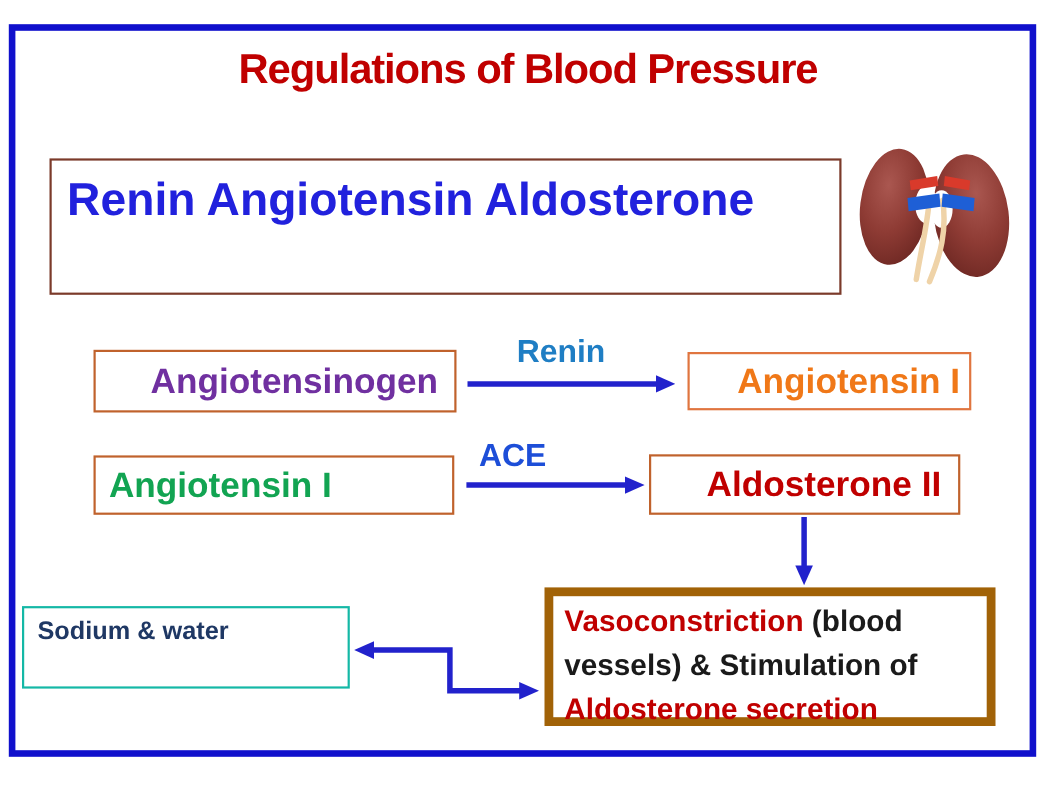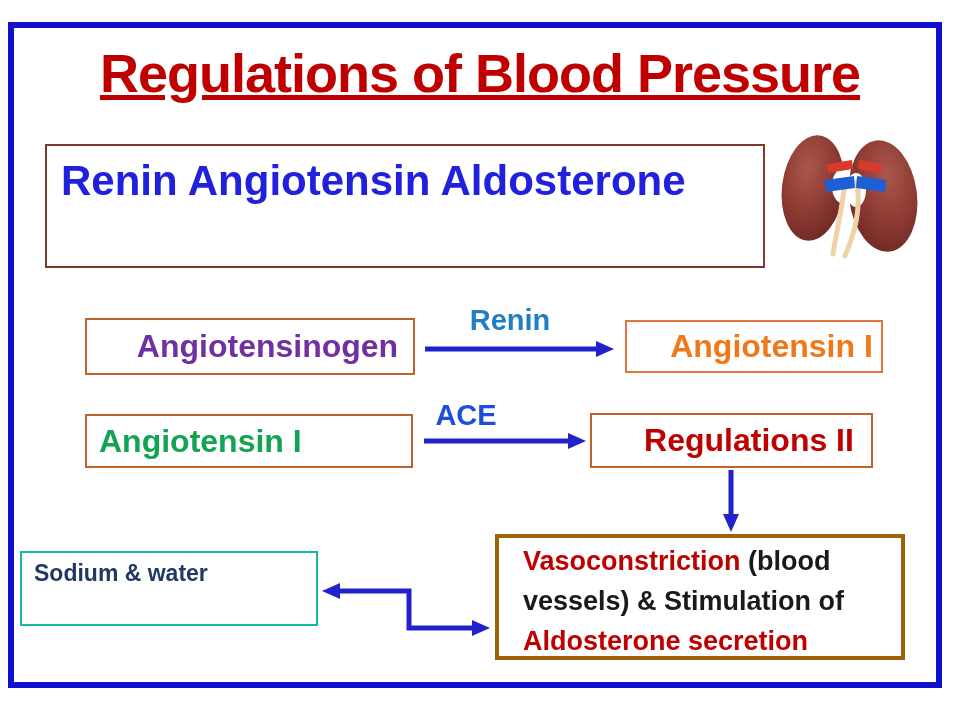--- a/index.html
+++ b/index.html
@@ -1,39 +1,39 @@
 <!DOCTYPE html>
 <html><head>
 <meta charset="utf-8">
 <style>
   * { margin:0; padding:0; box-sizing:border-box; }
   html,body { width:960px; height:720px; background:#ffffff; overflow:hidden;
               font-family:"Liberation Sans", sans-serif; }
   .frame { position:absolute; left:8px; top:22px; width:934px; height:666px;
            border:6px solid #1010CC; background:#ffffff; }
   .title { position:absolute; left:28px; top:42px; width:904px; text-align:center;
-           font-size:54px; font-weight:bold; color:#C00000; letter-spacing:-1px;text-decoration:underline; }
+           font-size:38px; font-weight:bold; color:#C00000; letter-spacing:-1px; }
   .raa-box { position:absolute; left:45px; top:144px; width:720px; height:124px;
              border:2px solid #7B3A2A; background:#ffffff; color:#2121DD;
              font-size:42px; font-weight:bold; line-height:52px; padding:9px 0 0 14px; }
   .kidney { position:absolute; left:775px; top:128px; width:150px; height:132px; }
   .fbox { position:absolute; background:#ffffff; border:2px solid #C0622C;
           display:flex; align-items:center; font-weight:bold; }
   .fbox.center { justify-content:center;padding-left:35px; }
   .fbox.left { justify-content:flex-start; padding-left:12px; }
   .box-agtg   { left:85px;  top:318px; width:330px; height:57px; color:#7030A0; font-size:32px; }
   .box-ang1r  { left:625px; top:320px; width:258px; height:53px; color:#F07818; font-size:32px; border-color:#E0753F; }
   .box-ang1l  { left:85px;  top:414px; width:328px; height:54px; color:#12A452; font-size:32px; }
   .box-ang2   { left:590px; top:413px; width:283px; height:55px; color:#C00000; font-size:32px; }
   .enzyme { position:absolute; text-align:center; font-weight:bold; font-size:29px; }
   .lbl-renin { left:440px; top:304px; width:140px; color:#1F7EC4; }
   .lbl-ace   { left:406px; top:399px; width:120px; color:#1d4ed8; }
   .vaso-box { position:absolute; left:495px; top:534px; width:410px; height:126px;
-              border:4px solid #a16207; background:#ffffff; font-size:27px; font-weight:bold;
-              line-height:40px; padding:3px 24px; color:#1A1A1A; }
+              border:8px solid #a16207; background:#ffffff; font-size:27px; font-weight:bold;
+              line-height:40px; padding:3px 10px; color:#1A1A1A; }
   .seg-red { color:#C00000; }
   .seg-black { color:#1A1A1A; }
   .sodium-box { position:absolute; left:20px; top:551px; width:298px; height:75px;
                 border:2px solid #14b8a6; background:#ffffff; color:#1F3864;
                 font-size:23px; font-weight:bold; line-height:33px; padding:4px 12px; }
   .arrow-layer { position:absolute; left:0; top:0; width:960px; height:720px;
                  pointer-events:none; }
 </style>
 </head>
 <body>
@@ -81,21 +81,21 @@
   <span>Angiotensin I</span>
 </div>
 
 <div class="fbox left box-ang1l">
   <span>Angiotensin I</span>
 </div>
 
 <div class="enzyme lbl-ace">ACE</div>
 
 <div class="fbox center box-ang2">
-  <span>Regulations II</span>
+  <span>Aldosterone II</span>
 </div>
 
 <div class="vaso-box">
   <span class="seg-red">Vasoconstriction </span><span class="seg-black">(blood vessels) &amp; Stimulation of </span><span class="seg-red">Aldosterone secretion</span>
 </div>
 
 <div class="sodium-box">
   <div>Sodium &amp; water</div>
 </div>
 

